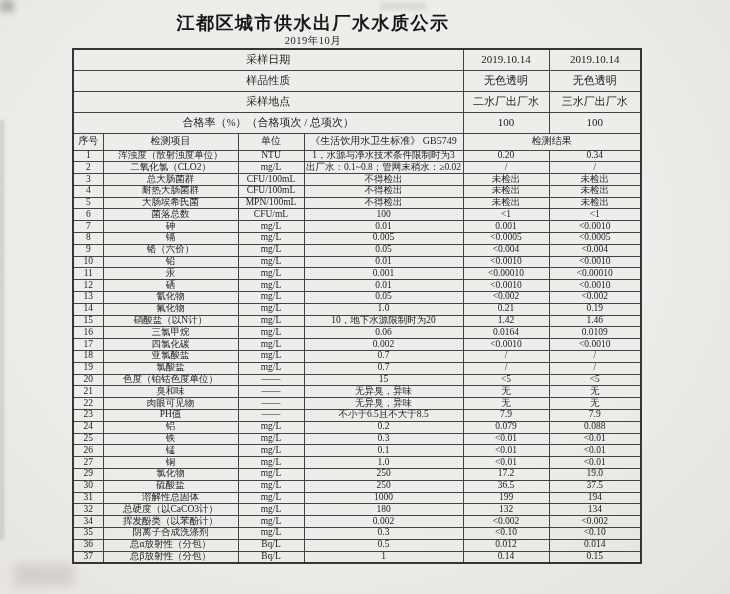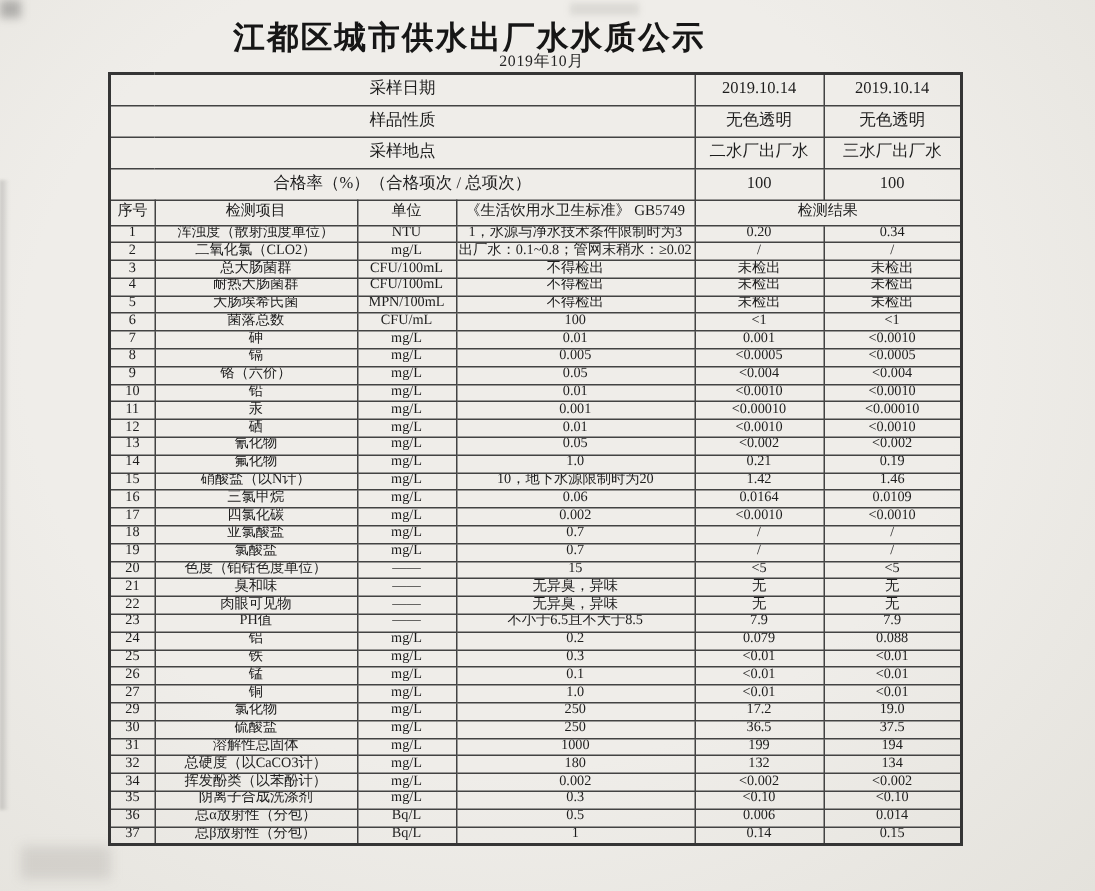--- a/index.html
+++ b/index.html
@@ -17,25 +17,25 @@
   }
   .scan-artifact{position:absolute;pointer-events:none;}
   .smudge-left{left:0;top:120;top:120px;width:6px;height:420px;
     background:linear-gradient(to right,rgba(90,90,88,.28),rgba(90,90,88,0));filter:blur(1px);}
   .smudge-corner{left:0;top:0;width:14px;height:12px;background:rgba(70,70,68,.35);filter:blur(3px);}
   .smudge-bottom{left:14px;top:564px;width:60px;height:22px;background:rgba(120,118,112,.18);filter:blur(4px);}
   .smudge-topright{left:380px;top:2px;width:46px;height:8px;background:rgba(110,108,104,.15);filter:blur(2px);}
 
   .doc-title{
     position:absolute;top:11px;left:0;width:626px;
-    text-align:center;font-size:21px;font-weight:bold;letter-spacing:1.5px;color:#161616;
+    text-align:center;font-size:18px;font-weight:bold;letter-spacing:1.5px;color:#161616;
   }
   .doc-subtitle{
     position:absolute;top:34px;left:0;width:626px;
-    text-align:center;font-size:10.5px;color:#242424;letter-spacing:.5px;padding-left:48px;
+    text-align:center;font-size:10.5px;color:#242424;letter-spacing:.5px;
   }
 
   table.report{
     position:absolute;left:72px;top:48px;width:568px;
     border-collapse:collapse;table-layout:fixed;
     border:2px solid #353535;
     background:transparent;
   }
   table.report td{
     border:1px solid #434343;
@@ -365,21 +365,21 @@
           <td class="col-unit">mg/L</td>
           <td class="col-standard">0.3</td>
           <td class="col-result1">&lt;0.10</td>
           <td class="col-result2">&lt;0.10</td>
         </tr>
         <tr>
           <td class="col-no">36</td>
           <td class="col-item">总α放射性（分包）</td>
           <td class="col-unit">Bq/L</td>
           <td class="col-standard">0.5</td>
-          <td class="col-result1">0.006</td>
+          <td class="col-result1">0.012</td>
           <td class="col-result2">0.014</td>
         </tr>
         <tr>
           <td class="col-no">37</td>
           <td class="col-item">总β放射性（分包）</td>
           <td class="col-unit">Bq/L</td>
           <td class="col-standard">1</td>
           <td class="col-result1">0.14</td>
           <td class="col-result2">0.15</td>
         </tr>

